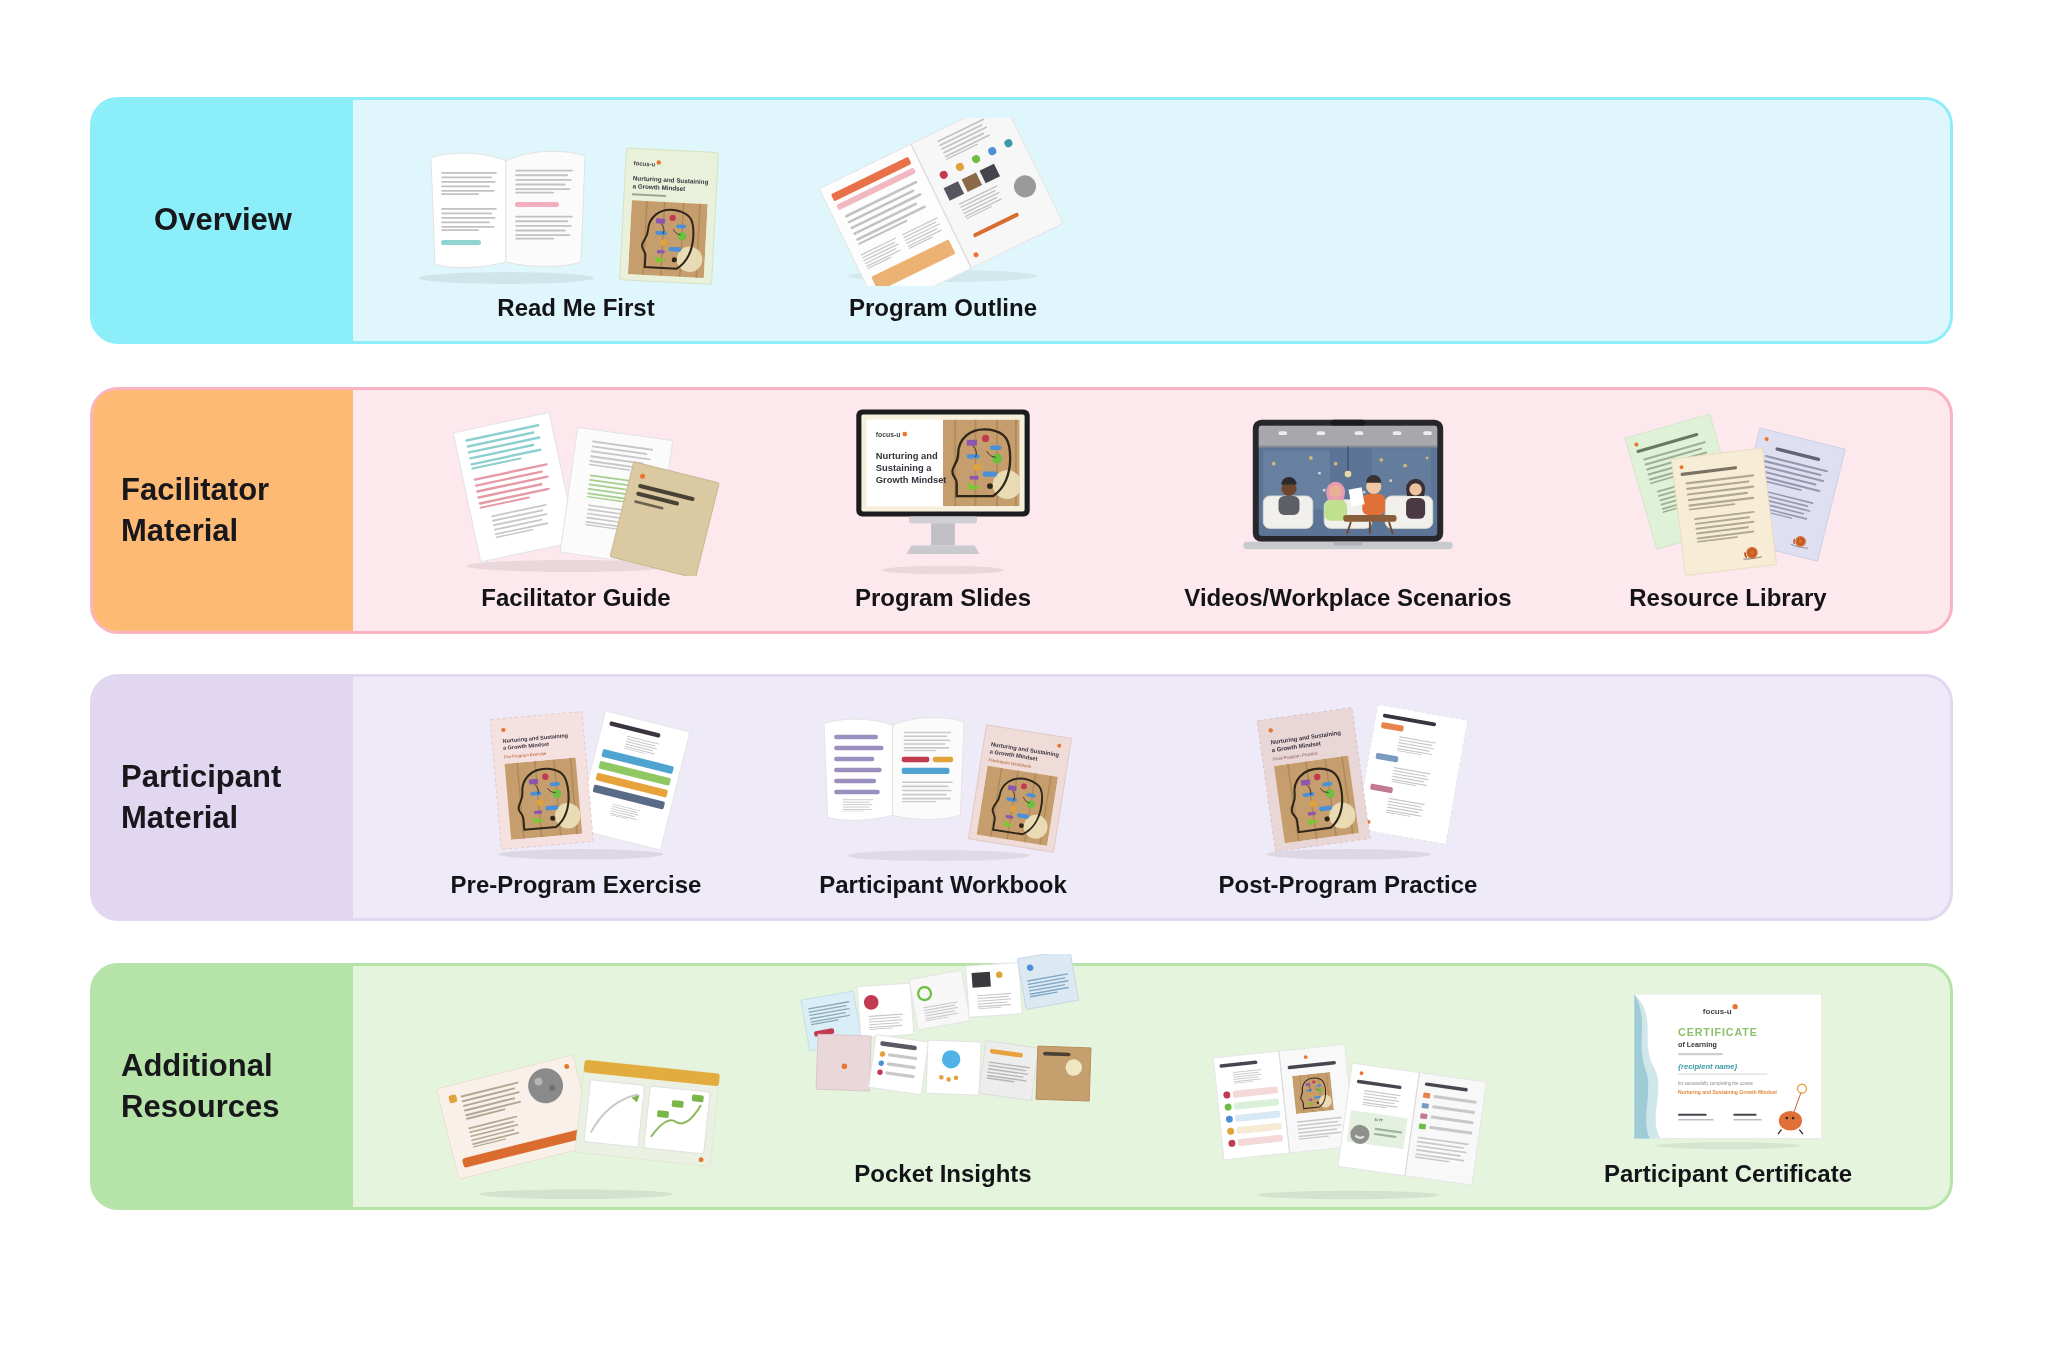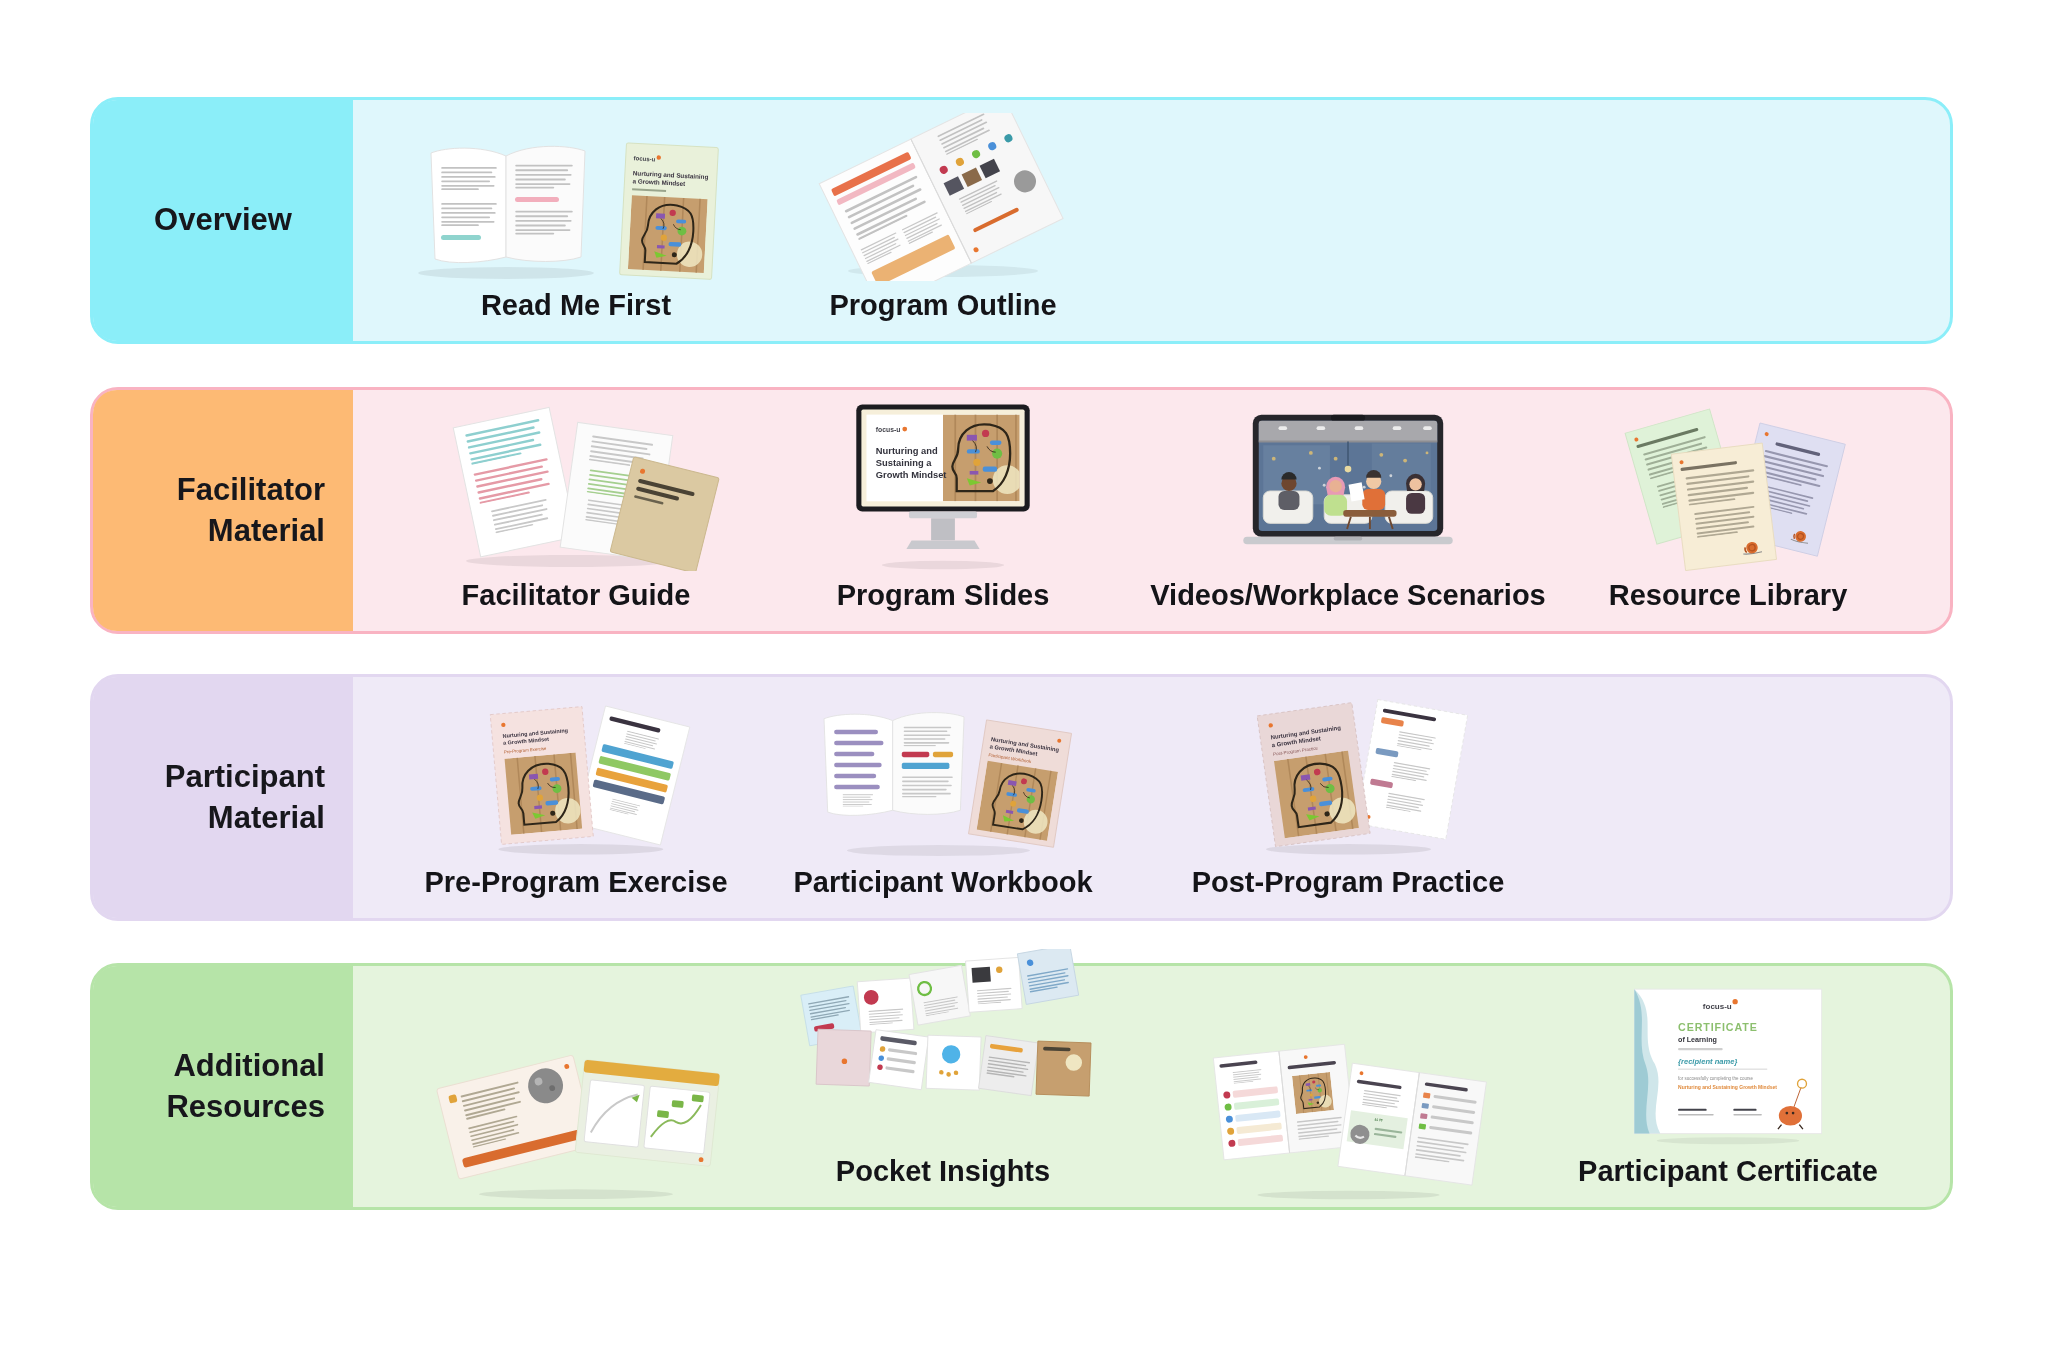--- a/index.html
+++ b/index.html
@@ -1,21 +1,21 @@
 <!DOCTYPE html>
 <html><head>
 <meta charset="utf-8">
 <style>
   html,body{margin:0;padding:0;}
   body{width:2048px;height:1351px;background:#ffffff;font-family:"Liberation Sans",sans-serif;position:relative;overflow:hidden;}
   .row{position:absolute;left:90px;width:1863px;height:247px;border-radius:28px;border:3px solid;box-sizing:border-box;}
-  .row-label{position:absolute;left:0;top:0;bottom:0;width:260px;border-radius:24px 0 0 24px;display:flex;align-items:center;justify-content:center;text-align:right;font-size:31px;font-weight:700;color:#17171c;line-height:1.3;padding:0 28px;box-sizing:border-box;}
+  .row-label{position:absolute;left:0;top:0;bottom:0;width:260px;border-radius:24px 0 0 24px;display:flex;align-items:center;justify-content:center;text-align:left;font-size:31px;font-weight:700;color:#17171c;line-height:1.3;padding:0 28px;box-sizing:border-box;}
   .item{position:absolute;width:420px;top:8px;height:228px;display:flex;flex-direction:column;align-items:center;justify-content:flex-end;}
   .thumb{flex:1;display:flex;align-items:flex-end;justify-content:center;width:100%;}
-  .item-label{font-size:29px;font-weight:600;color:#141418;white-space:nowrap;padding-bottom:14px;padding-top:8px;}
+  .item-label{font-size:24px;font-weight:600;color:#141418;white-space:nowrap;padding-bottom:14px;padding-top:8px;}
   svg text{font-family:"Liberation Sans",sans-serif;}
   .hidden-defs{position:absolute;width:0;height:0;overflow:hidden;}
 </style>
 </head>
 <body>
 
 <svg class="hidden-defs" aria-hidden="true">
   <defs>
     <symbol id="head-art" viewBox="0 0 60 60" preserveAspectRatio="xMidYMid slice">
       <rect width="60" height="60" fill="#C69E6E"></rect>

